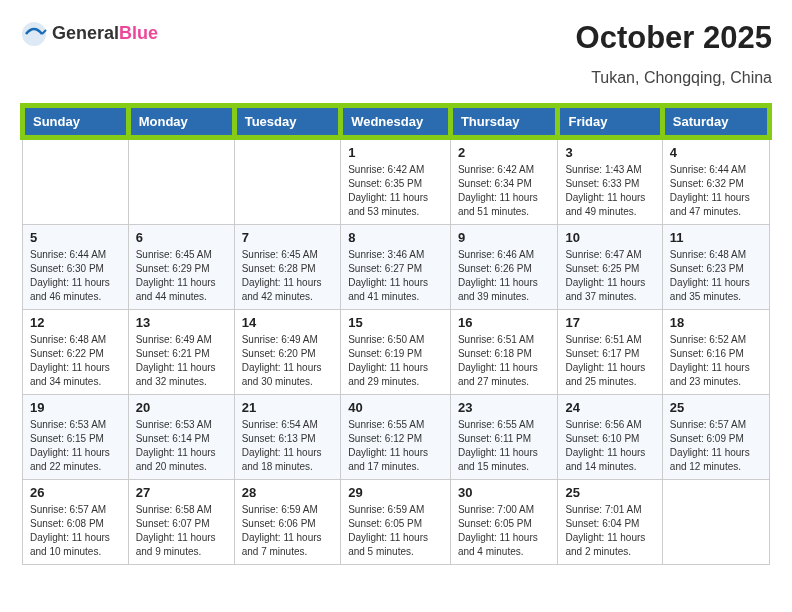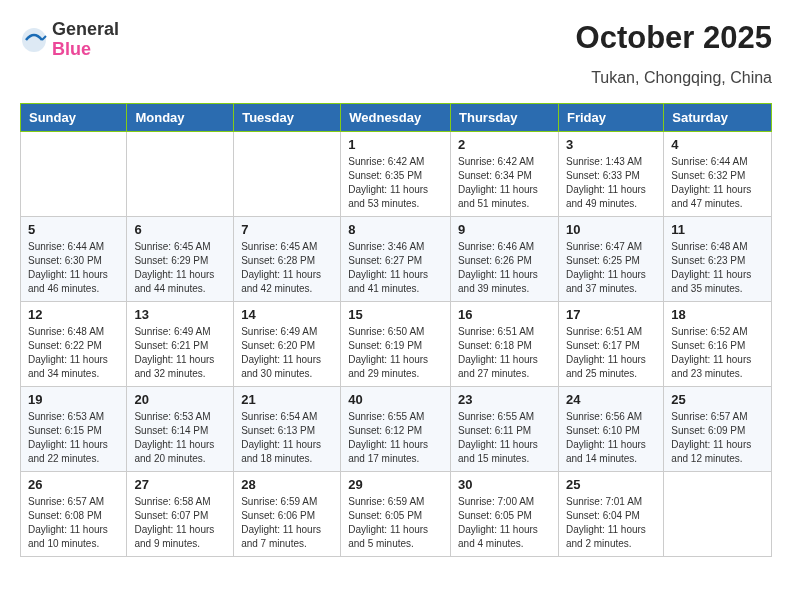--- a/index.html
+++ b/index.html
@@ -15,21 +15,21 @@
       justify-content: space-between;
       align-items: flex-start;
       margin-bottom: 16px;
     }
     .logo {
       display: flex;
       align-items: center;
     }
     .logo-text {
       display: flex;
-      flex-direction: column;
+      flex-direction: row;
       font-size: 18px;
       font-weight: bold;
       line-height: 1.1;
     }
     .logo-general { color: #333; }
     .logo-blue { color: #ec4899; }
     .logo-icon {
       width: 28px;
       height: 28px;
       margin-right: 4px;
@@ -51,21 +51,21 @@
       width: 100%;
       border-collapse: collapse;
       border: 1px solid #ccc;
     }
     .calendar th {
       background-color: #2b6cb0;
       color: #fff;
       text-align: left;
       padding: 6px 8px;
       font-size: 13px;
-      border: 1px solid #84cc16;
+      border: 5px solid #84cc16;
     }
     .calendar td {
       border: 1px solid #ccc;
       vertical-align: top;
       padding: 5px 7px;
       width: 113px;
       min-height: 80px;
       background: #fff;
     }
     .calendar tr:nth-child(even) td {

